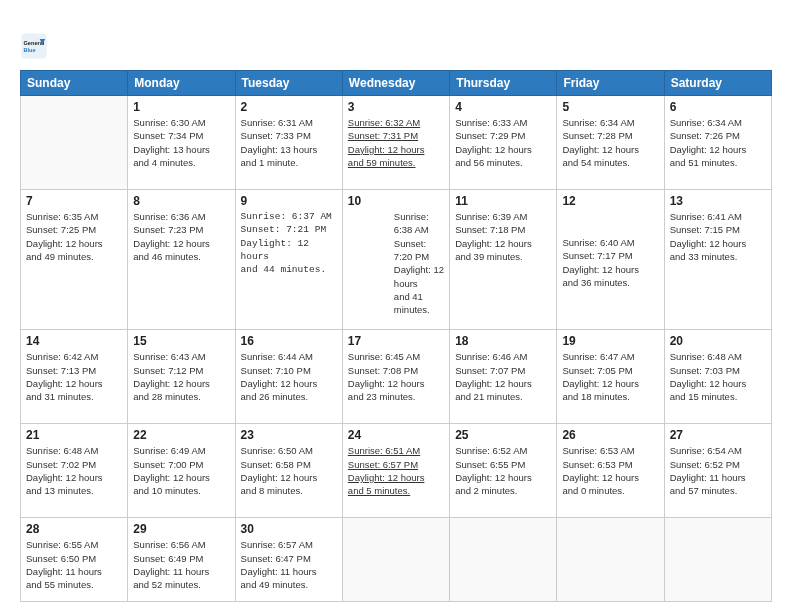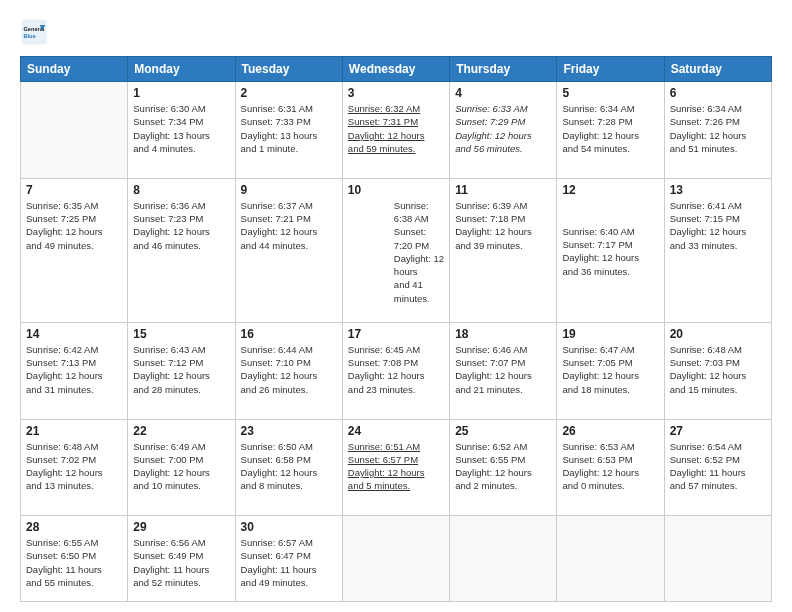--- a/index.html
+++ b/index.html
@@ -6,21 +6,21 @@
     body {
       width: 792px;
       height: 612px;
       font-family: Arial, sans-serif;
       background: #fff;
       overflow: hidden;
     }
     .page {
       width: 792px;
       height: 612px;
-      padding: 18px 20px 10px 20px;
+      padding: 32px 20px 10px 20px;
       display: flex;
       flex-direction: column;
     }
     .header {
       display: flex;
       justify-content: space-between;
       align-items: flex-start;
       margin-bottom: 10px;
     }
     .logo {
@@ -152,21 +152,21 @@
           </td>
           <td>
             <span class="day-number">3</span>
             <div class="day-info" style="white-space: pre-line; text-decoration: underline;">Sunrise: 6:32 AM
 Sunset: 7:31 PM
 Daylight: 12 hours
 and 59 minutes.</div>
           </td>
           <td>
             <span class="day-number">4</span>
-            <div class="day-info" style="white-space: pre-line; font-style: italic;">Sunrise: 6:33 AM
+            <div class="day-info" style="white-space: pre-line;">Sunrise: 6:33 AM
 Sunset: 7:29 PM
 Daylight: 12 hours
 and 56 minutes.</div>
           </td>
           <td>
             <span class="day-number">5</span>
             <div class="day-info" style="white-space: pre-line;">Sunrise: 6:34 AM
 Sunset: 7:28 PM
 Daylight: 12 hours
 and 54 minutes.</div>
@@ -189,21 +189,21 @@
           </td>
           <td>
             <span class="day-number">8</span>
             <div class="day-info" style="white-space: pre-line;">Sunrise: 6:36 AM
 Sunset: 7:23 PM
 Daylight: 12 hours
 and 46 minutes.</div>
           </td>
           <td>
             <span class="day-number">9</span>
-            <div class="day-info" style="white-space: pre-line;">Sunrise: 6:37 AM
+            <div class="day-info" style="white-space: pre-line; font-family: Liberation Mono, monospace;">Sunrise: 6:37 AM
 Sunset: 7:21 PM
 Daylight: 12 hours
 and 44 minutes.</div>
           </td>
           <td>
             <span class="day-number">10</span>
             <div class="day-info" style="white-space: pre-line; margin-left: 46px;">Sunrise: 6:38 AM
 Sunset: 7:20 PM
 Daylight: 12 hours
 and 41 minutes.</div>

